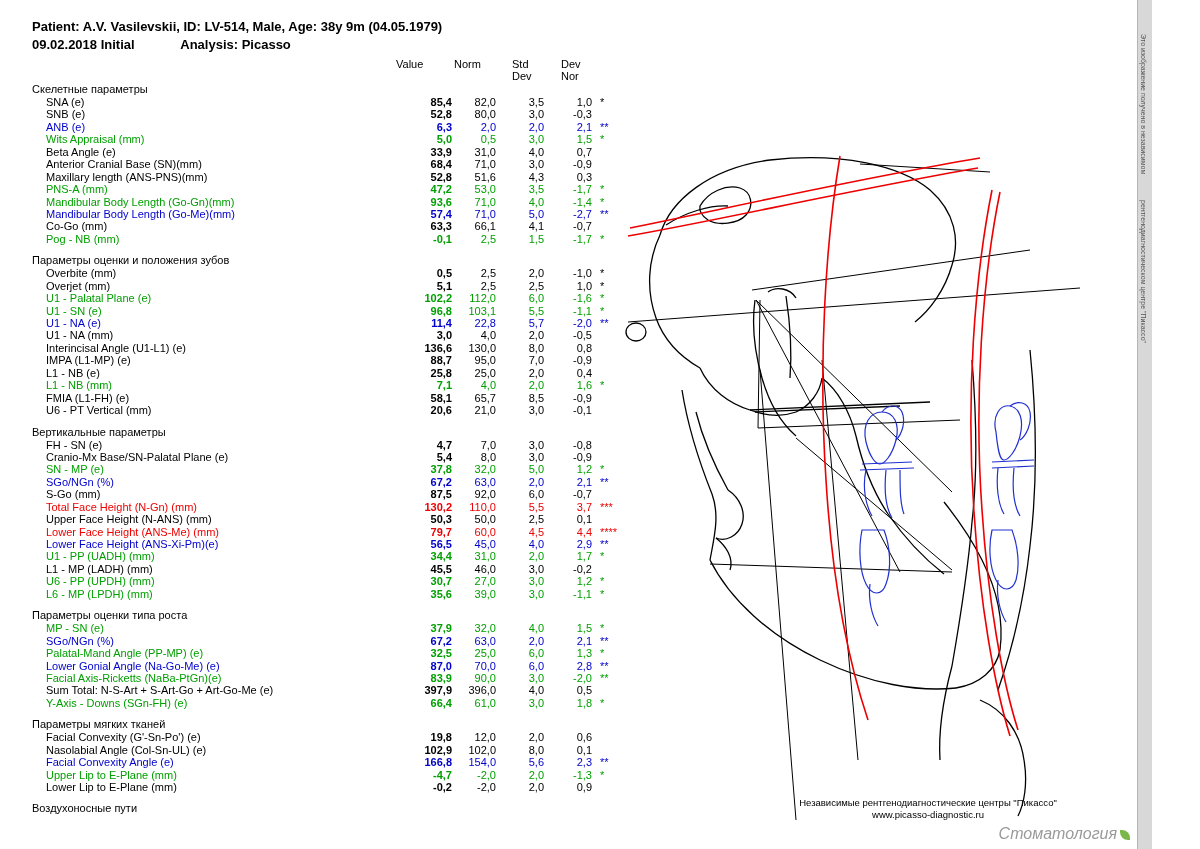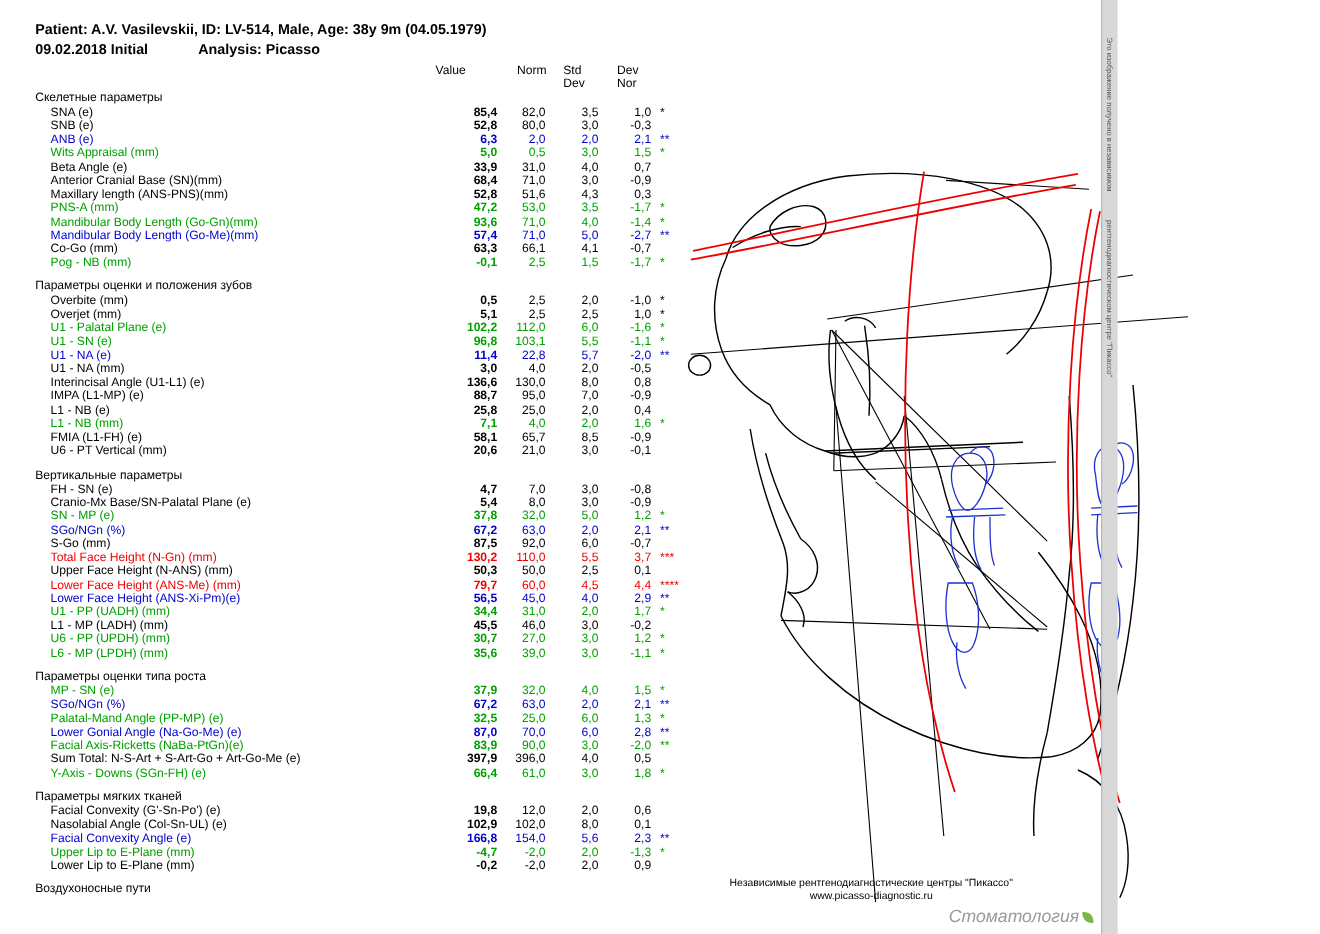--- a/index.html
+++ b/index.html
@@ -1,33 +1,33 @@
 <!DOCTYPE html>
 <html><head>
 <meta charset="utf-8">
 <style>
   html,body{margin:0;padding:0;}
   body{
     width:1200px;height:849px;background:#ffffff;
     font-family:"Liberation Sans", sans-serif;
     color:#000;overflow:hidden;position:relative;
   }
-  .page{position:relative;width:1016px;height:849px;}
+  .page{position:relative;width:1152px;height:849px;}
 
   
   .hdr{position:absolute;left:32px;top:18px;font-size:13px;font-weight:bold;line-height:18px;}
   .hdr .line2{margin-top:0px;}
   .hdr .an{display:inline-block;margin-left:42px;}
 
   
   .tbl{position:absolute;left:32px;top:58px;font-size:11px;}
   .colhdr{position:relative;height:16px;}
   .colhdr span{position:absolute;font-size:11px;}
   .c-value{left:364px;}
-  .c-norm{left:438px;}
+  .c-norm{left:422px;}
   .c-std{left:480px;}
   .c-dev{left:529px;}
 
   .sect{font-size:11px;margin-top:9px;margin-bottom:1px;}
   .row{position:relative;height:12.45px;font-size:11px;white-space:nowrap;}
   .row .nm{position:absolute;left:14px;}
   .row .v{position:absolute;width:34px;text-align:right;}
   .row .v1{left:386px;font-weight:bold;}
   .row .v2{left:430px;}
   .row .v3{left:478px;}

